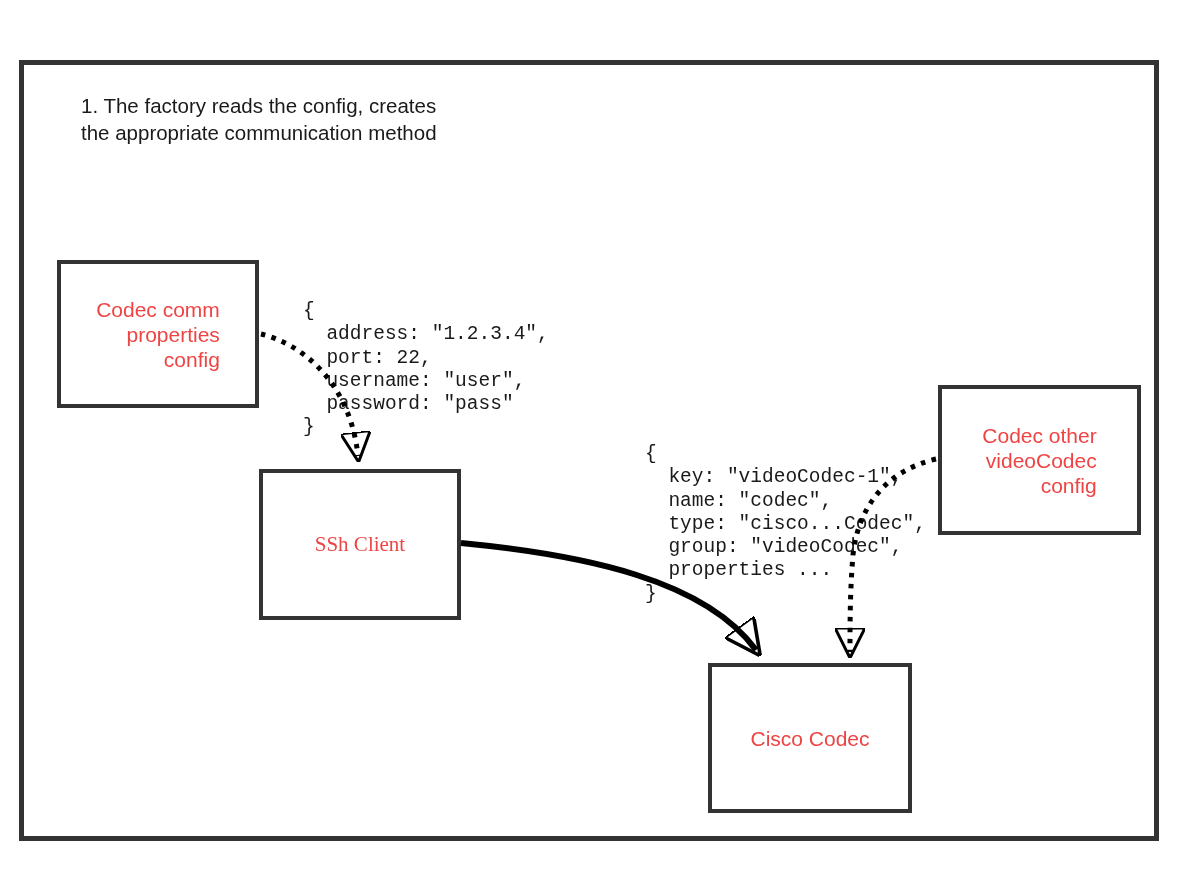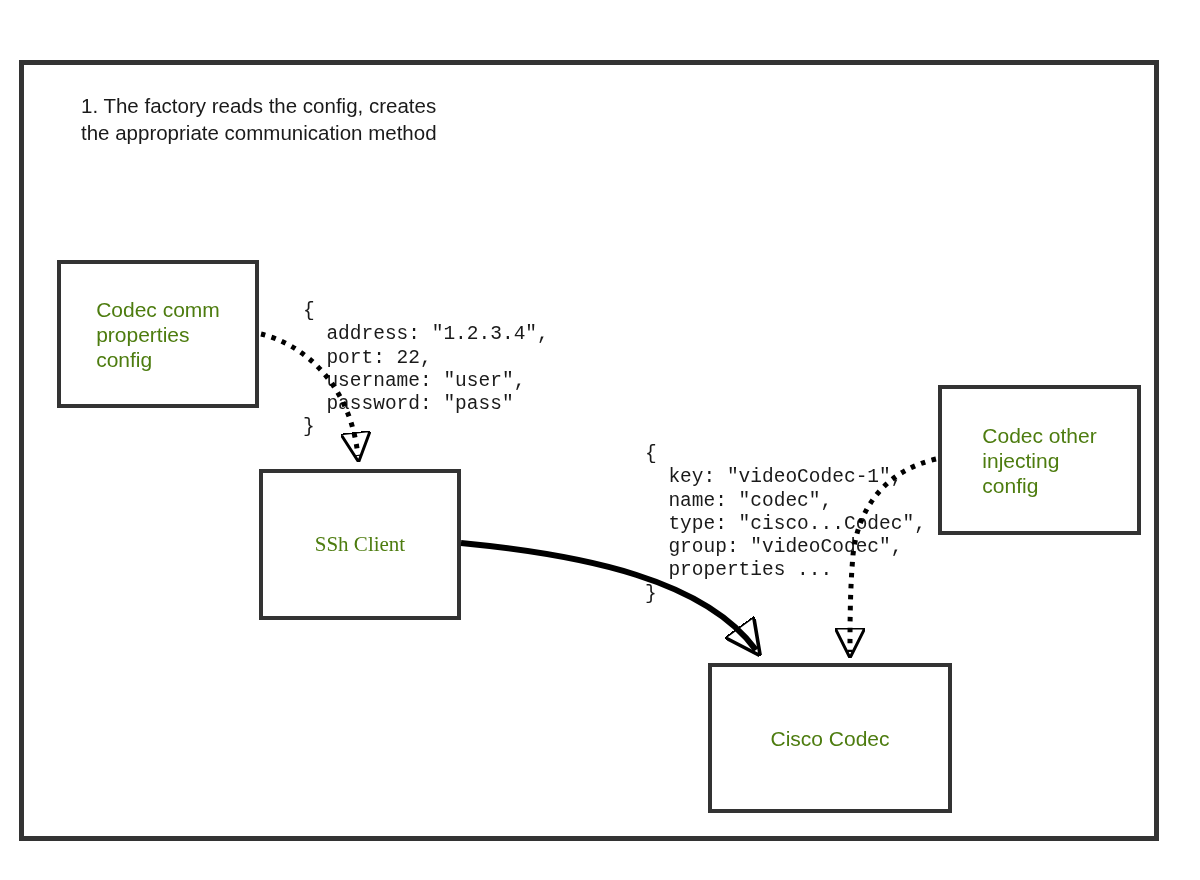--- a/index.html
+++ b/index.html
@@ -34,28 +34,28 @@
     position: absolute;
     border: 4px solid #333333;
     background: #ffffff;
     display: flex;
     align-items: center;
     justify-content: center;
   }
   .node .label {
     font-size: 21px;
     line-height: 25px;
-    text-align: left;
+    text-align: right;
     white-space: pre-line;
-    color: #4d7c0f;
+    color: #ef4444;
   }
   .node-codec-comm  { left: 57px;  top: 260px; width: 202px; height: 148px; }
   .node-ssh-client  { left: 259px; top: 469px; width: 202px; height: 151px; font-family: Liberation Serif, serif; }
   .node-codec-other { left: 938px; top: 385px; width: 203px; height: 150px; }
-  .node-cisco-codec { left: 708px; top: 663px; width: 244px; height: 150px; }
+  .node-cisco-codec { left: 708px; top: 663px; width: 204px; height: 150px; }
   .code {
     position: absolute;
     font-family: "Liberation Mono", monospace;
     font-size: 19.5px;
     line-height: 23.3px;
     white-space: pre;
     color: #1a1a1a;
   }
   .code-comm  { left: 303px; top: 300px; }
   .code-codec { left: 645px; top: 443px; }
@@ -86,21 +86,21 @@
 properties
 config</div>
   </div>
 
   <div class="node node-ssh-client">
     <div class="label">SSh Client</div>
   </div>
 
   <div class="node node-codec-other">
     <div class="label">Codec other
-injecting
+videoCodec
 config</div>
   </div>
 
   <div class="node node-cisco-codec">
     <div class="label">Cisco Codec</div>
   </div>
 
   <div class="code code-comm">{
   address: "1.2.3.4",
   port: 22,

